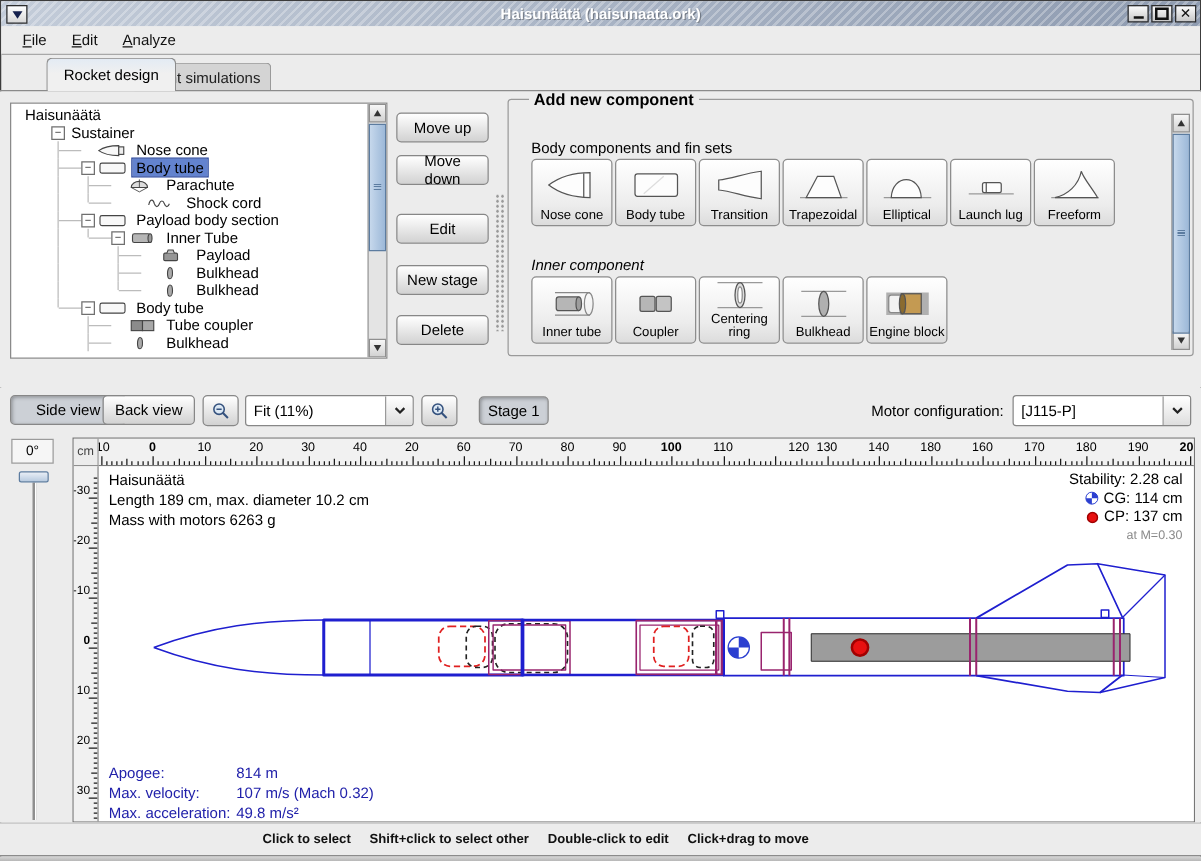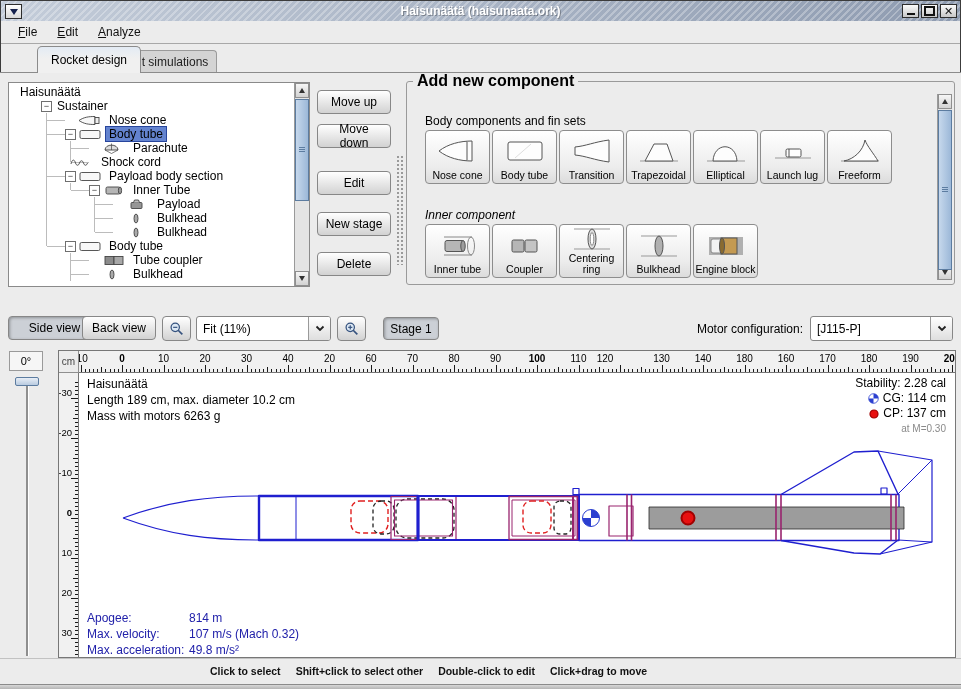--- a/index.html
+++ b/index.html
@@ -40,21 +40,21 @@
   .vsb{position:absolute;right:0;top:0;bottom:0;width:15px;background:#e4e4e4;border-left:1px solid #9a9a9a;box-sizing:border-box;}
   .sbbtn{position:absolute;left:0;width:14px;height:15px;background:linear-gradient(#f6f6f6,#d2d2d2);border:1px solid #8f8f8f;box-sizing:border-box;display:flex;align-items:center;justify-content:center;}
   .sbup{top:0;} .sbdn{bottom:0;}
   .tri-up{width:0;height:0;border-left:3px solid transparent;border-right:3px solid transparent;border-bottom:5px solid #333;}
   .tri-dn{width:0;height:0;border-left:3px solid transparent;border-right:3px solid transparent;border-top:5px solid #333;}
   .sbthumb{position:absolute;left:0;width:14px;background:linear-gradient(90deg,#c6d8ec,#9cb8d8);border:1px solid #5c7ca0;box-sizing:border-box;}
   .sbthumb i{position:absolute;left:3px;right:3px;top:50%;height:5px;margin-top:-3px;background:repeating-linear-gradient(#5c7ca0 0 1px,transparent 1px 2px);}
   .abtn{position:absolute;left:317px;width:74px;height:24px;background:linear-gradient(#ffffff,#e6e6e6 55%,#d2d2d2);border:1px solid #878787;border-radius:4px;font-size:12px;color:#000;display:flex;align-items:center;justify-content:center;box-sizing:border-box;font-family:inherit;}
   #divider{position:absolute;left:396px;top:82px;width:8px;height:110px;background:radial-gradient(#9a9a9a 1px,transparent 1.2px);background-size:4px 4px;}
   fieldset#addpanel{position:absolute;left:406px;top:-1px;width:549px;height:213px;margin:0;padding:0;border:1px solid #9a9a9a;border-radius:3px;box-sizing:border-box;}
-  fieldset#addpanel legend{font-size:16px;font-weight:bold;margin-left:6px;padding:0 4px;color:#000;}
+  fieldset#addpanel legend{font-size:13px;font-weight:bold;margin-left:16px;padding:0 4px;color:#000;}
   .grouplabel{position:absolute;left:18px;font-size:12px;color:#000;}
   .cbrow{position:absolute;left:18px;display:flex;gap:2px;}
   .cbtn{width:65px;height:54px;background:linear-gradient(#ffffff,#ececec 70%,#dcdcdc);border:1px solid #8d8d8d;border-radius:4px;box-sizing:border-box;display:flex;flex-direction:column;align-items:center;justify-content:flex-end;padding-bottom:2px;}
   .cbtn .cicon{flex:1;display:flex;align-items:center;justify-content:center;}
   .cbtn .clabel{font-size:10.5px;line-height:11px;text-align:center;color:#000;}
   
   #viewbar{position:absolute;left:0;top:310px;width:961px;height:38px;background:#ececec;}
   .vbtn{position:absolute;top:6px;height:24px;background:linear-gradient(#ffffff,#e6e6e6 55%,#d2d2d2);border:1px solid #878787;border-radius:4px;font-size:12px;display:flex;align-items:center;justify-content:center;box-sizing:border-box;font-family:inherit;color:#000;}
   .vbtn.pressed{background:#ccd0d6;box-shadow:inset 1px 1px 3px rgba(0,0,0,.3);}
   .combo{position:absolute;top:6px;height:25px;background:#fff;border:1px solid #878787;border-radius:3px;box-sizing:border-box;display:flex;align-items:stretch;overflow:hidden;}
@@ -163,21 +163,21 @@
             <i class="tc" style="left: 62px; width: 18px;"></i>
             <span class="expspacer"></span>
             <span class="ticon">
               <svg width="26" height="13" viewBox="0 0 26 13" fill="none" stroke="#444" stroke-width="0.9">
                 <path d="M3,8 C3,1.5 16,1.5 16,8 Z" fill="#ddd"></path>
                 <path d="M3,8 L9.5,11.5 L16,8 M9.5,1.5 L9.5,8" stroke-width="0.7"></path>
               </svg>
             </span>
             <span class="tlabel">Parachute</span>
           </div>
-          <div class="trow" style="padding-left: 48px;">
+          <div class="trow" style="padding-left: 96px;">
             <i class="tg" style="left: 37px;"></i>
             <i class="tg" style="left: 61px; height: 50%;"></i>
             <i class="tc" style="left: 62px; width: 18px;"></i>
             <span class="expspacer"></span>
             <span class="ticon">
               <svg width="26" height="13" viewBox="0 0 26 13" fill="none" stroke="#444" stroke-width="0.9">
                 <path d="M1,8 C2,3 4.5,3 5.5,7 C6.5,10 8.5,10 9.5,7 C10.5,4 12.5,4 13.5,7 C14.5,10 16.5,10 17.5,7"></path>
               </svg>
             </span>
             <span class="tlabel">Shock cord</span>
@@ -699,21 +699,21 @@
           <div class="hlabel" style="left: 126px;">20</div>
           <div class="hlabel" style="left: 167.5px;">30</div>
           <div class="hlabel" style="left: 209px;">40</div>
           <div class="hlabel" style="left: 250.5px;">20</div>
           <div class="hlabel" style="left: 292px;">60</div>
           <div class="hlabel" style="left: 333.5px;">70</div>
           <div class="hlabel" style="left: 375px;">80</div>
           <div class="hlabel" style="left: 416.5px;">90</div>
           <div class="hlabel blab" style="left: 458px;">100</div>
           <div class="hlabel" style="left: 499.5px;">110</div>
-          <div class="hlabel" style="left: 526px;">120</div>
+          <div class="hlabel" style="left: 560px;">120</div>
           <div class="hlabel" style="left: 582.5px;">130</div>
           <div class="hlabel" style="left: 624px;">140</div>
           <div class="hlabel" style="left: 665.5px;">180</div>
           <div class="hlabel" style="left: 707px;">160</div>
           <div class="hlabel" style="left: 748.5px;">170</div>
           <div class="hlabel" style="left: 790px;">180</div>
           <div class="hlabel" style="left: 831.5px;">190</div>
           <div class="hlabel blab" style="left: 873px;">200</div>
         </div>
       <div id="vruler">

